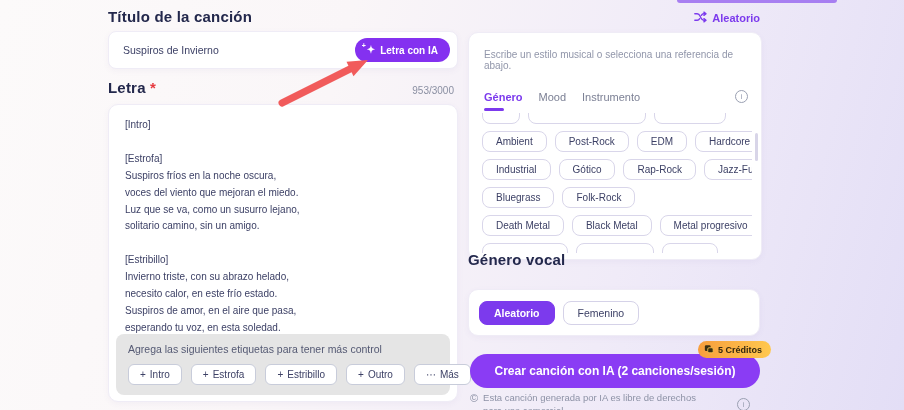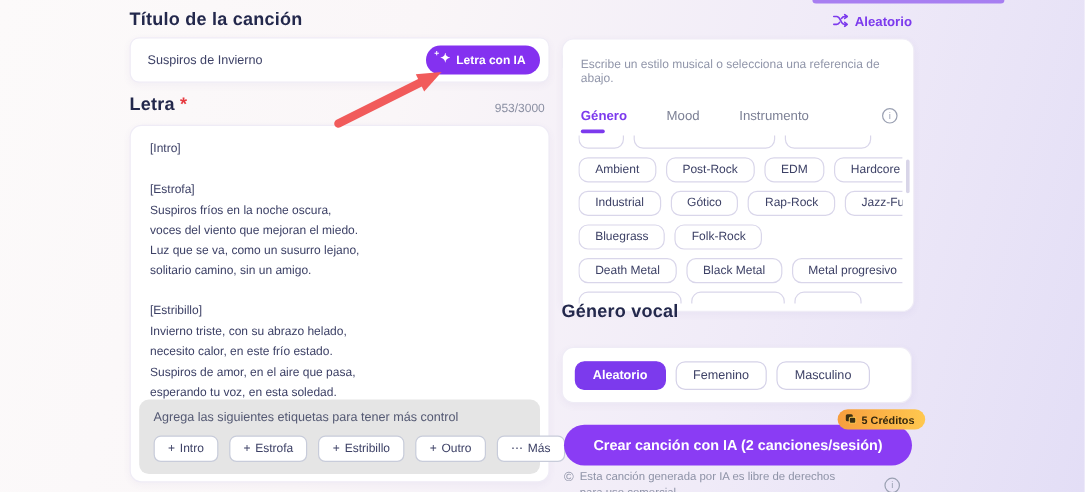--- a/index.html
+++ b/index.html
@@ -36,21 +36,21 @@
   .tag-btn{display:flex;align-items:center;gap:4px;padding:4px 11px;background:#fff;
            border:1px solid #c8ccda;border-radius:6px;font-size:10px;color:#3d4166;
            font-family:inherit;cursor:pointer;}
   
   .right-col{position:absolute;left:468px;top:0;width:292px;height:410px;}
   .style-header{position:absolute;left:0;top:8px;margin-top:36px;}
   .random-link{position:absolute;right:0;top:11px;display:flex;align-items:center;gap:5px;
                color:#7c3aed;font-size:11px;font-weight:700;cursor:pointer;}
   .style-card{position:absolute;left:0;top:32px;width:292px;height:226px;}
   .style-placeholder{position:absolute;left:15px;top:16px;right:15px;font-size:10px;color:#9196aa;}
-  .tabs{position:absolute;left:15px;top:58px;display:flex;gap:33px;font-size:11px;color:#7c8095;}
+  .tabs{position:absolute;left:15px;top:58px;display:flex;gap:16px;font-size:11px;color:#7c8095;}
   .tab{cursor:pointer;}
   .tab.active{color:#7c3aed;font-weight:700;}
   .tab-underline{position:absolute;left:15px;top:75px;width:20px;height:3px;
                  background:#7c3aed;border-radius:2px;}
   .info-dot{width:11px;height:11px;border:1px solid #9aa0b2;border-radius:50%;color:#9aa0b2;
             font-size:8px;line-height:11px;text-align:center;display:inline-block;}
   .style-info{position:absolute;right:13px;top:57px;}
   .chips-clip{position:absolute;left:13px;right:9px;top:80px;bottom:6px;overflow:hidden;}
   .chips-inner{margin-top:-10px;display:flex;flex-direction:column;gap:7px;}
   .chip-row{display:flex;gap:8px;}
@@ -223,21 +223,20 @@
         </div>
       </div>
       <div class="scrollbar"></div>
     </div>
 
     <div class="h1 vocal-header">Género vocal</div>
 
     <div class="card vocal-card">
       <span class="vocal-chip selected">Aleatorio</span>
       <span class="vocal-chip">Femenino</span>
-      <span class="vocal-chip">Masculino</span>
     </div>
 
     <div class="credits-badge">
       <span>
         <svg width="10" height="10" viewBox="0 0 12 12">
           <rect x="1" y="1.5" width="7" height="7" rx="1.5" fill="#3a2f12"></rect>
           <rect x="4.5" y="4.5" width="6.5" height="6" rx="1.5" fill="#3a2f12" stroke="#ffc84f" stroke-width="1"></rect>
         </svg>
       </span>
       <span>5 Créditos</span>

